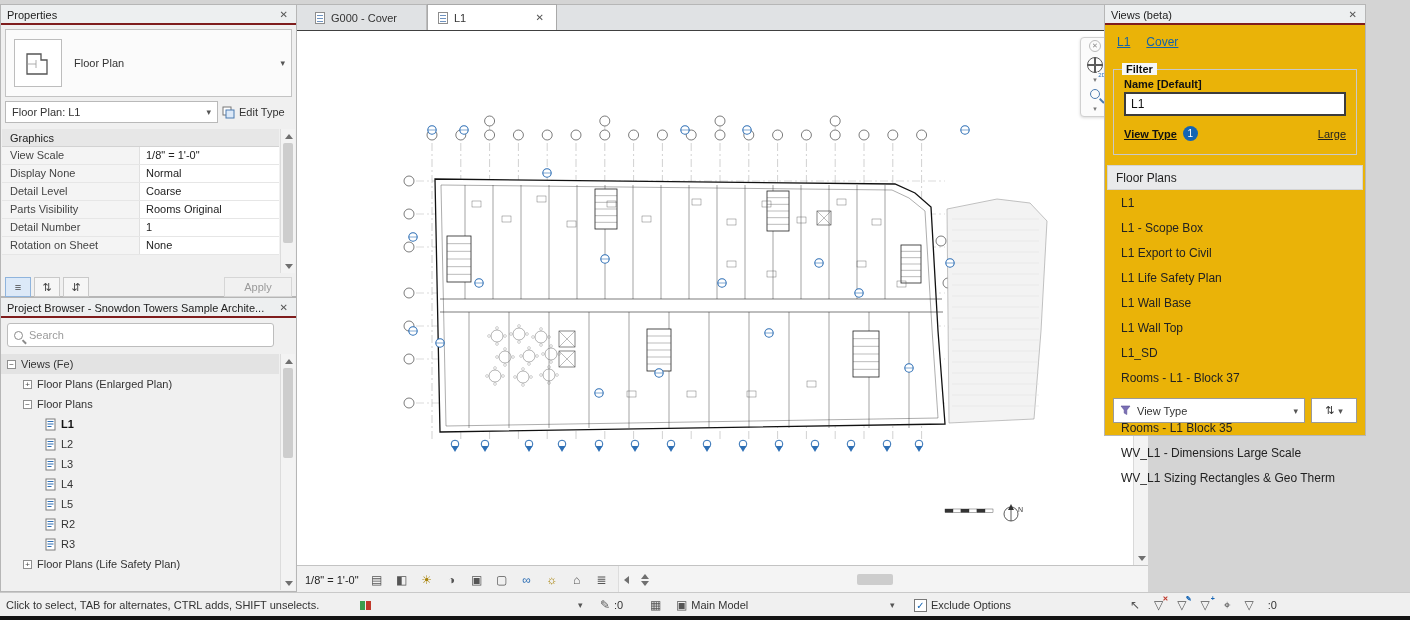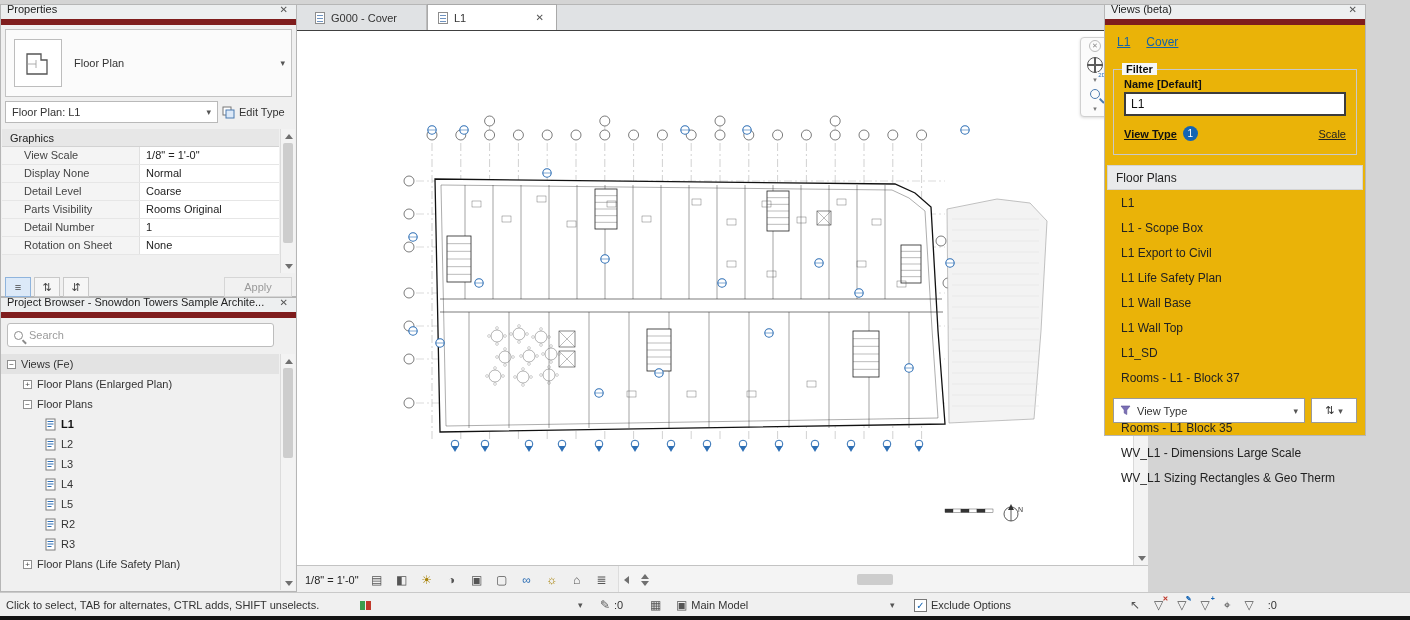--- a/index.html
+++ b/index.html
@@ -1,35 +1,35 @@
 <!DOCTYPE html>
 <html><head>
 <meta charset="utf-8">
 <style>
   *{margin:0;padding:0;box-sizing:border-box}
   html,body{width:1410px;height:620px;overflow:hidden}
   body{font-family:"Liberation Sans",sans-serif;font-size:11px;color:#333;background:#d4d4d4;position:relative}
   .panel{position:absolute;background:#f0f0f0;border:1px solid #b6b6b6}
-  .tbar{height:20px;background:#edeff0;border-bottom:6px solid #7f1d1d;display:flex;align-items:flex-end;padding:4px 6px;color:#222}
+  .tbar{height:20px;background:#edeff0;border-bottom:2px solid #7f1d1d;display:flex;align-items:flex-start;padding:4px 6px;color:#222}
   .tbar .ttl{flex:1;white-space:nowrap;overflow:hidden}
   .xbtn{font-size:10px;color:#555;cursor:pointer;padding:0 2px}
   .chev{color:#555;font-size:9px}
   
   #props{left:0;top:4px;width:297px;height:293px}
   .typesel{position:absolute;left:4px;right:4px;top:24px;height:68px;background:#fbfbfb;border:1px solid #c3c3c3;display:flex;align-items:center}
   .typeicon{width:48px;height:48px;background:#fff;border:1px solid #bdbdbd;margin:0 12px 0 8px;display:flex;align-items:center;justify-content:center}
   .typesel .dd{margin-left:auto;margin-right:6px}
   .instrow{position:absolute;left:4px;right:4px;top:96px;height:22px;display:flex;gap:4px}
   .combo{flex:1;background:#fff;border:1px solid #b9b9b9;display:flex;align-items:center;padding:0 6px}
   .combo .dd{margin-left:auto}
   .etbtn{width:70px;display:flex;align-items:center;gap:4px;background:transparent;border:0;font:inherit;color:#333;cursor:pointer}
   .gheader{position:absolute;left:1px;right:17px;top:124px;height:18px;background:#e7e7e7;border-bottom:1px solid #d2d2d2;display:flex;align-items:center;padding:0 8px;color:#222}
   .grows{position:absolute;left:1px;right:17px;top:142px}
   .grow{height:18px;display:flex;border-bottom:1px solid #e6e6e6}
-  .grow .lbl{width:138px;padding:2px 0 0 22px;color:#444;white-space:pre;background:#f4f4f4;border-right:1px solid #e0e0e0;overflow:hidden}
+  .grow .lbl{width:138px;padding:2px 0 0 8px;color:#444;white-space:pre;background:#f4f4f4;border-right:1px solid #e0e0e0;overflow:hidden}
   .grow .val{flex:1;padding:2px 0 0 6px;background:#fff;color:#222}
   .vscroll{position:absolute;width:15px;background:#f3f3f3;border-left:1px solid #dcdcdc}
   .sb-arrow{width:15px;height:14px;display:flex;align-items:center;justify-content:center}
   .tri-up{width:0;height:0;border-left:4px solid transparent;border-right:4px solid transparent;border-bottom:5px solid #707070}
   .tri-down{width:0;height:0;border-left:4px solid transparent;border-right:4px solid transparent;border-top:5px solid #707070}
   .tri-left{width:0;height:0;border-top:4px solid transparent;border-bottom:4px solid transparent;border-right:5px solid #707070}
   .sb-thumb{position:absolute;left:2px;right:2px;background:#cdcdcd;border-radius:2px}
   #props .vscroll{right:1px;top:124px;height:144px}
   #props-thumb{top:14px;height:100px}
   .pfoot{position:absolute;left:4px;right:4px;top:272px;height:20px;display:flex;align-items:center;gap:3px}
@@ -654,21 +654,21 @@
     <span class="vlink">L1</span>
     <span class="vlink">Cover</span>
   </div>
   <div class="filterbox">
     <span class="filterleg">Filter</span>
     <span class="namelabel">Name  [Default]</span>
     <input class="nameinput" value="L1" style="">
     <div class="vtrow">
       <span class="vtlabel">View Type</span>
       <span class="badge">1</span>
-      <span class="clearlink">Scale</span>
+      <span class="clearlink">Large</span>
     </div>
   </div>
   <div class="vlist">
     <div class="vrow hdr">Floor Plans</div>
     <div class="vrow">L1</div>
     <div class="vrow">L1 - Scope Box</div>
     <div class="vrow">L1 Export to Civil</div>
     <div class="vrow">L1 Life Safety Plan</div>
     <div class="vrow">L1 Wall Base</div>
     <div class="vrow">L1 Wall Top</div>

